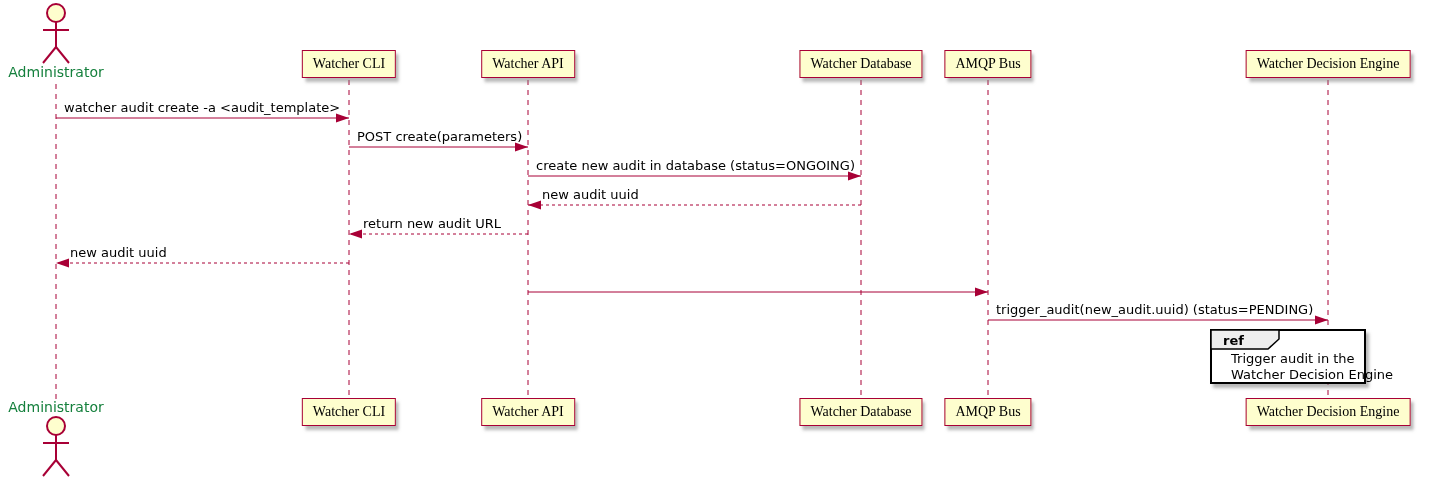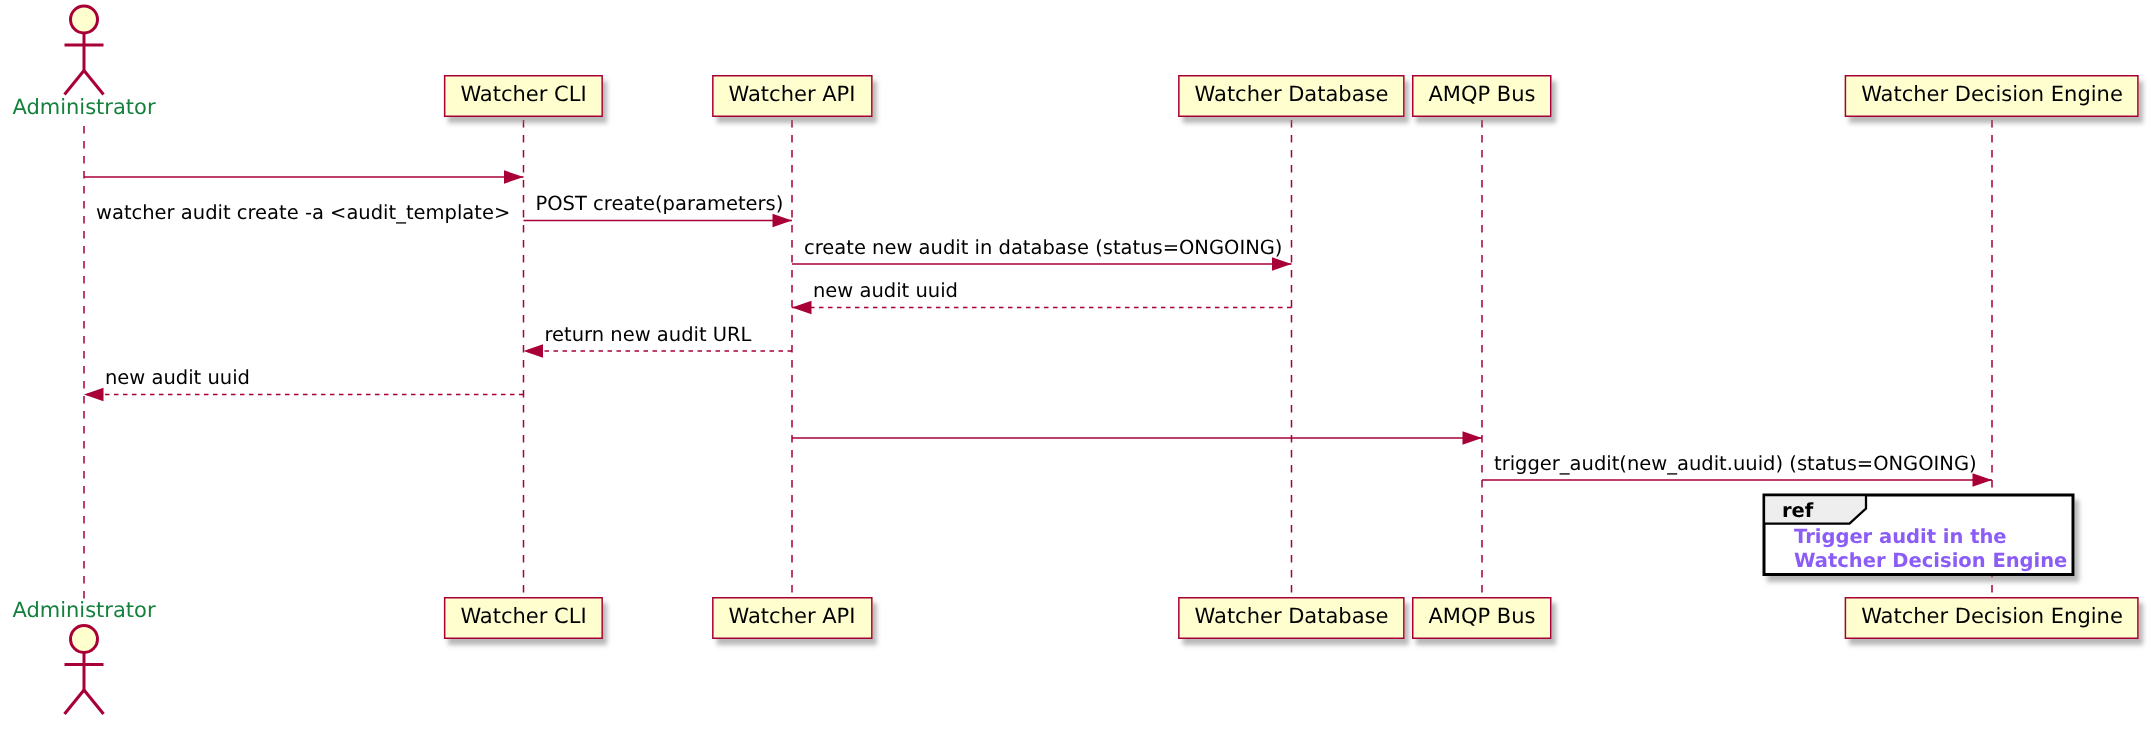--- a/index.html
+++ b/index.html
@@ -5,37 +5,37 @@
   html,body { margin:0; padding:0; background:#ffffff; }
   #diagram {
     position:relative; width:1434px; height:486px; background:#ffffff;
     font-family:"DejaVu Sans","Liberation Sans",sans-serif; overflow:hidden;
   }
   #canvas { position:absolute; left:0; top:0; }
   .pbox {
     position:absolute; transform:translateX(-50%);
     background:var(--pfill,#FEFECE); border:1.5px solid var(--accent,#A80036);
     color:#000; font-size:14px; line-height:1.25; padding:4px 10px;
-    white-space:nowrap; box-shadow:3px 4px 3px rgba(125,125,125,0.55);
+    white-space:nowrap; box-shadow:3px 4px 3px rgba(125,125,125,0.55);font-family:Liberation Serif, serif;
   }
   .actor-label {
     position:absolute; transform:translateX(-50%);
     font-size:14px; color:#15803d; white-space:nowrap;
   }
   .msg-label {
     position:absolute; font-size:13px; color:#000; white-space:nowrap;
   }
   .ref-box {
     position:absolute; background:#fff; border:2px solid #000;
     box-shadow:3px 4px 3px rgba(125,125,125,0.55); box-sizing:border-box;
   }
   .ref-header { position:absolute; top:-1px; left:-1px; }
   .ref-line {
     position:absolute; left:19px; font-size:13px; line-height:16px;
-    color:#8b5cf6; white-space:nowrap;font-weight:bold;
+    color:#000000; white-space:nowrap;
   }
 </style>
 </head>
 <body>
 
 <div id="diagram" style="--accent: #A80036; --pfill: #FEFECE; background: rgb(255, 255, 255);">
   <svg id="canvas" width="1434" height="486">
       <line x1="56" y1="84" x2="56" y2="400" stroke="#A80036" stroke-width="1" stroke-dasharray="5,5"></line>
       <line x1="349" y1="80" x2="349" y2="398" stroke="#A80036" stroke-width="1" stroke-dasharray="5,5"></line>
       <line x1="528" y1="80" x2="528" y2="398" stroke="#A80036" stroke-width="1" stroke-dasharray="5,5"></line>
@@ -78,28 +78,28 @@
     <div class="pbox" style="left: 349px; top: 50px;">Watcher CLI</div>
     <div class="pbox" style="left: 349px; top: 398px;">Watcher CLI</div>
     <div class="pbox" style="left: 528px; top: 50px;">Watcher API</div>
     <div class="pbox" style="left: 528px; top: 398px;">Watcher API</div>
     <div class="pbox" style="left: 861px; top: 50px;">Watcher Database</div>
     <div class="pbox" style="left: 861px; top: 398px;">Watcher Database</div>
     <div class="pbox" style="left: 988px; top: 50px;">AMQP Bus</div>
     <div class="pbox" style="left: 988px; top: 398px;">AMQP Bus</div>
     <div class="pbox" style="left: 1328px; top: 50px;">Watcher Decision Engine</div>
     <div class="pbox" style="left: 1328px; top: 398px;">Watcher Decision Engine</div>
-    <div class="msg-label" style="left: 64px; top: 100px; margin-top: 35px;">watcher audit create -a &lt;audit_template&gt;</div>
+    <div class="msg-label" style="left: 64px; top: 100px;">watcher audit create -a &lt;audit_template&gt;</div>
     <div class="msg-label" style="left: 357px; top: 129px;">POST create(parameters)</div>
     <div class="msg-label" style="left: 536px; top: 158px;">create new audit in database (status=ONGOING)</div>
     <div class="msg-label" style="left: 542px; top: 187px;">new audit uuid</div>
     <div class="msg-label" style="left: 363px; top: 216px;">return new audit URL</div>
     <div class="msg-label" style="left: 70px; top: 245px;">new audit uuid</div>
-    <div class="msg-label" style="left: 996px; top: 302px;">trigger_audit(new_audit.uuid) (status=ONGOING)</div>
-    <div class="ref-box" style="left: 1175px; top: 329px; width: 208px; height: 55px;">
+    <div class="msg-label" style="left: 996px; top: 302px;">trigger_audit(new_audit.uuid) (status=PENDING)</div>
+    <div class="ref-box" style="left: 1210px; top: 329px; width: 156px; height: 55px;">
       <svg width="72" height="22" class="ref-header">
         <polygon points="0,0 68,0 68,9 57,19 0,19" fill="#EEEEEE" stroke="#000000" stroke-width="1.5"></polygon>
         <text x="12" y="14.5" fill="#000" font-size="13" font-weight="bold">ref</text>
       </svg>
       <div class="ref-line" style="top: 20px;">Trigger audit in the</div>
       <div class="ref-line" style="top: 36px;">Watcher Decision Engine</div>
     </div>
   </div>
 
 </body></html>

